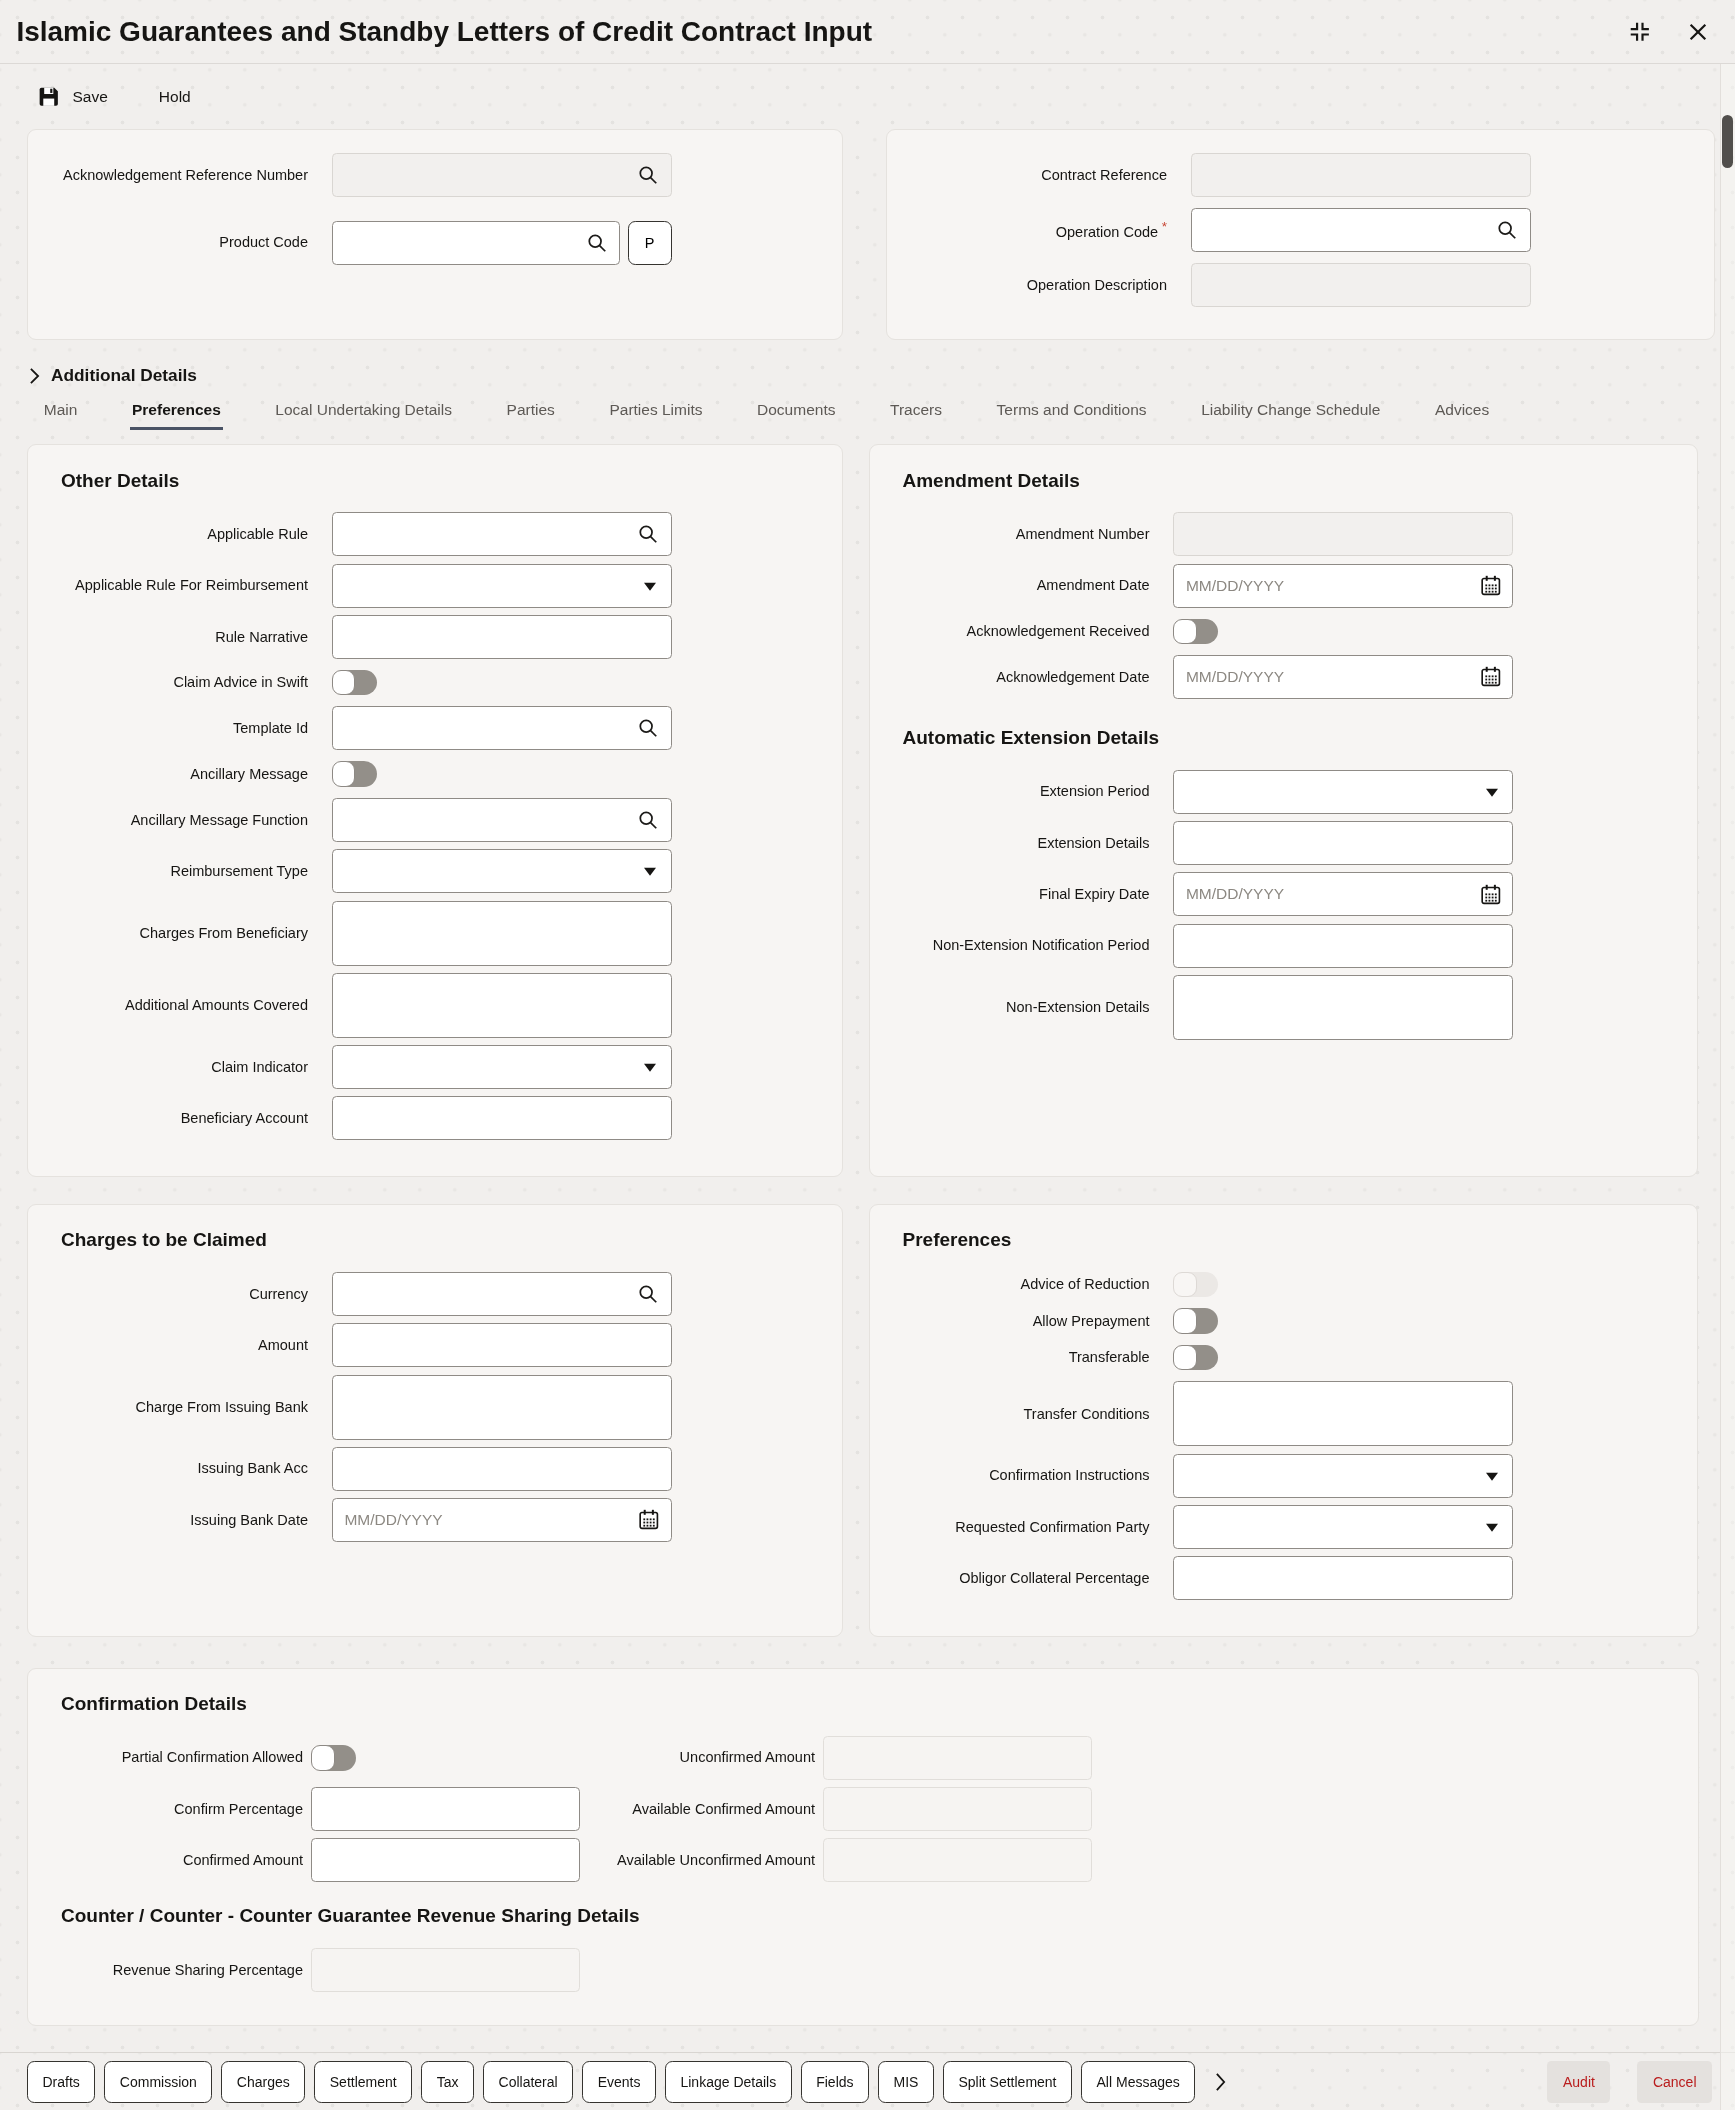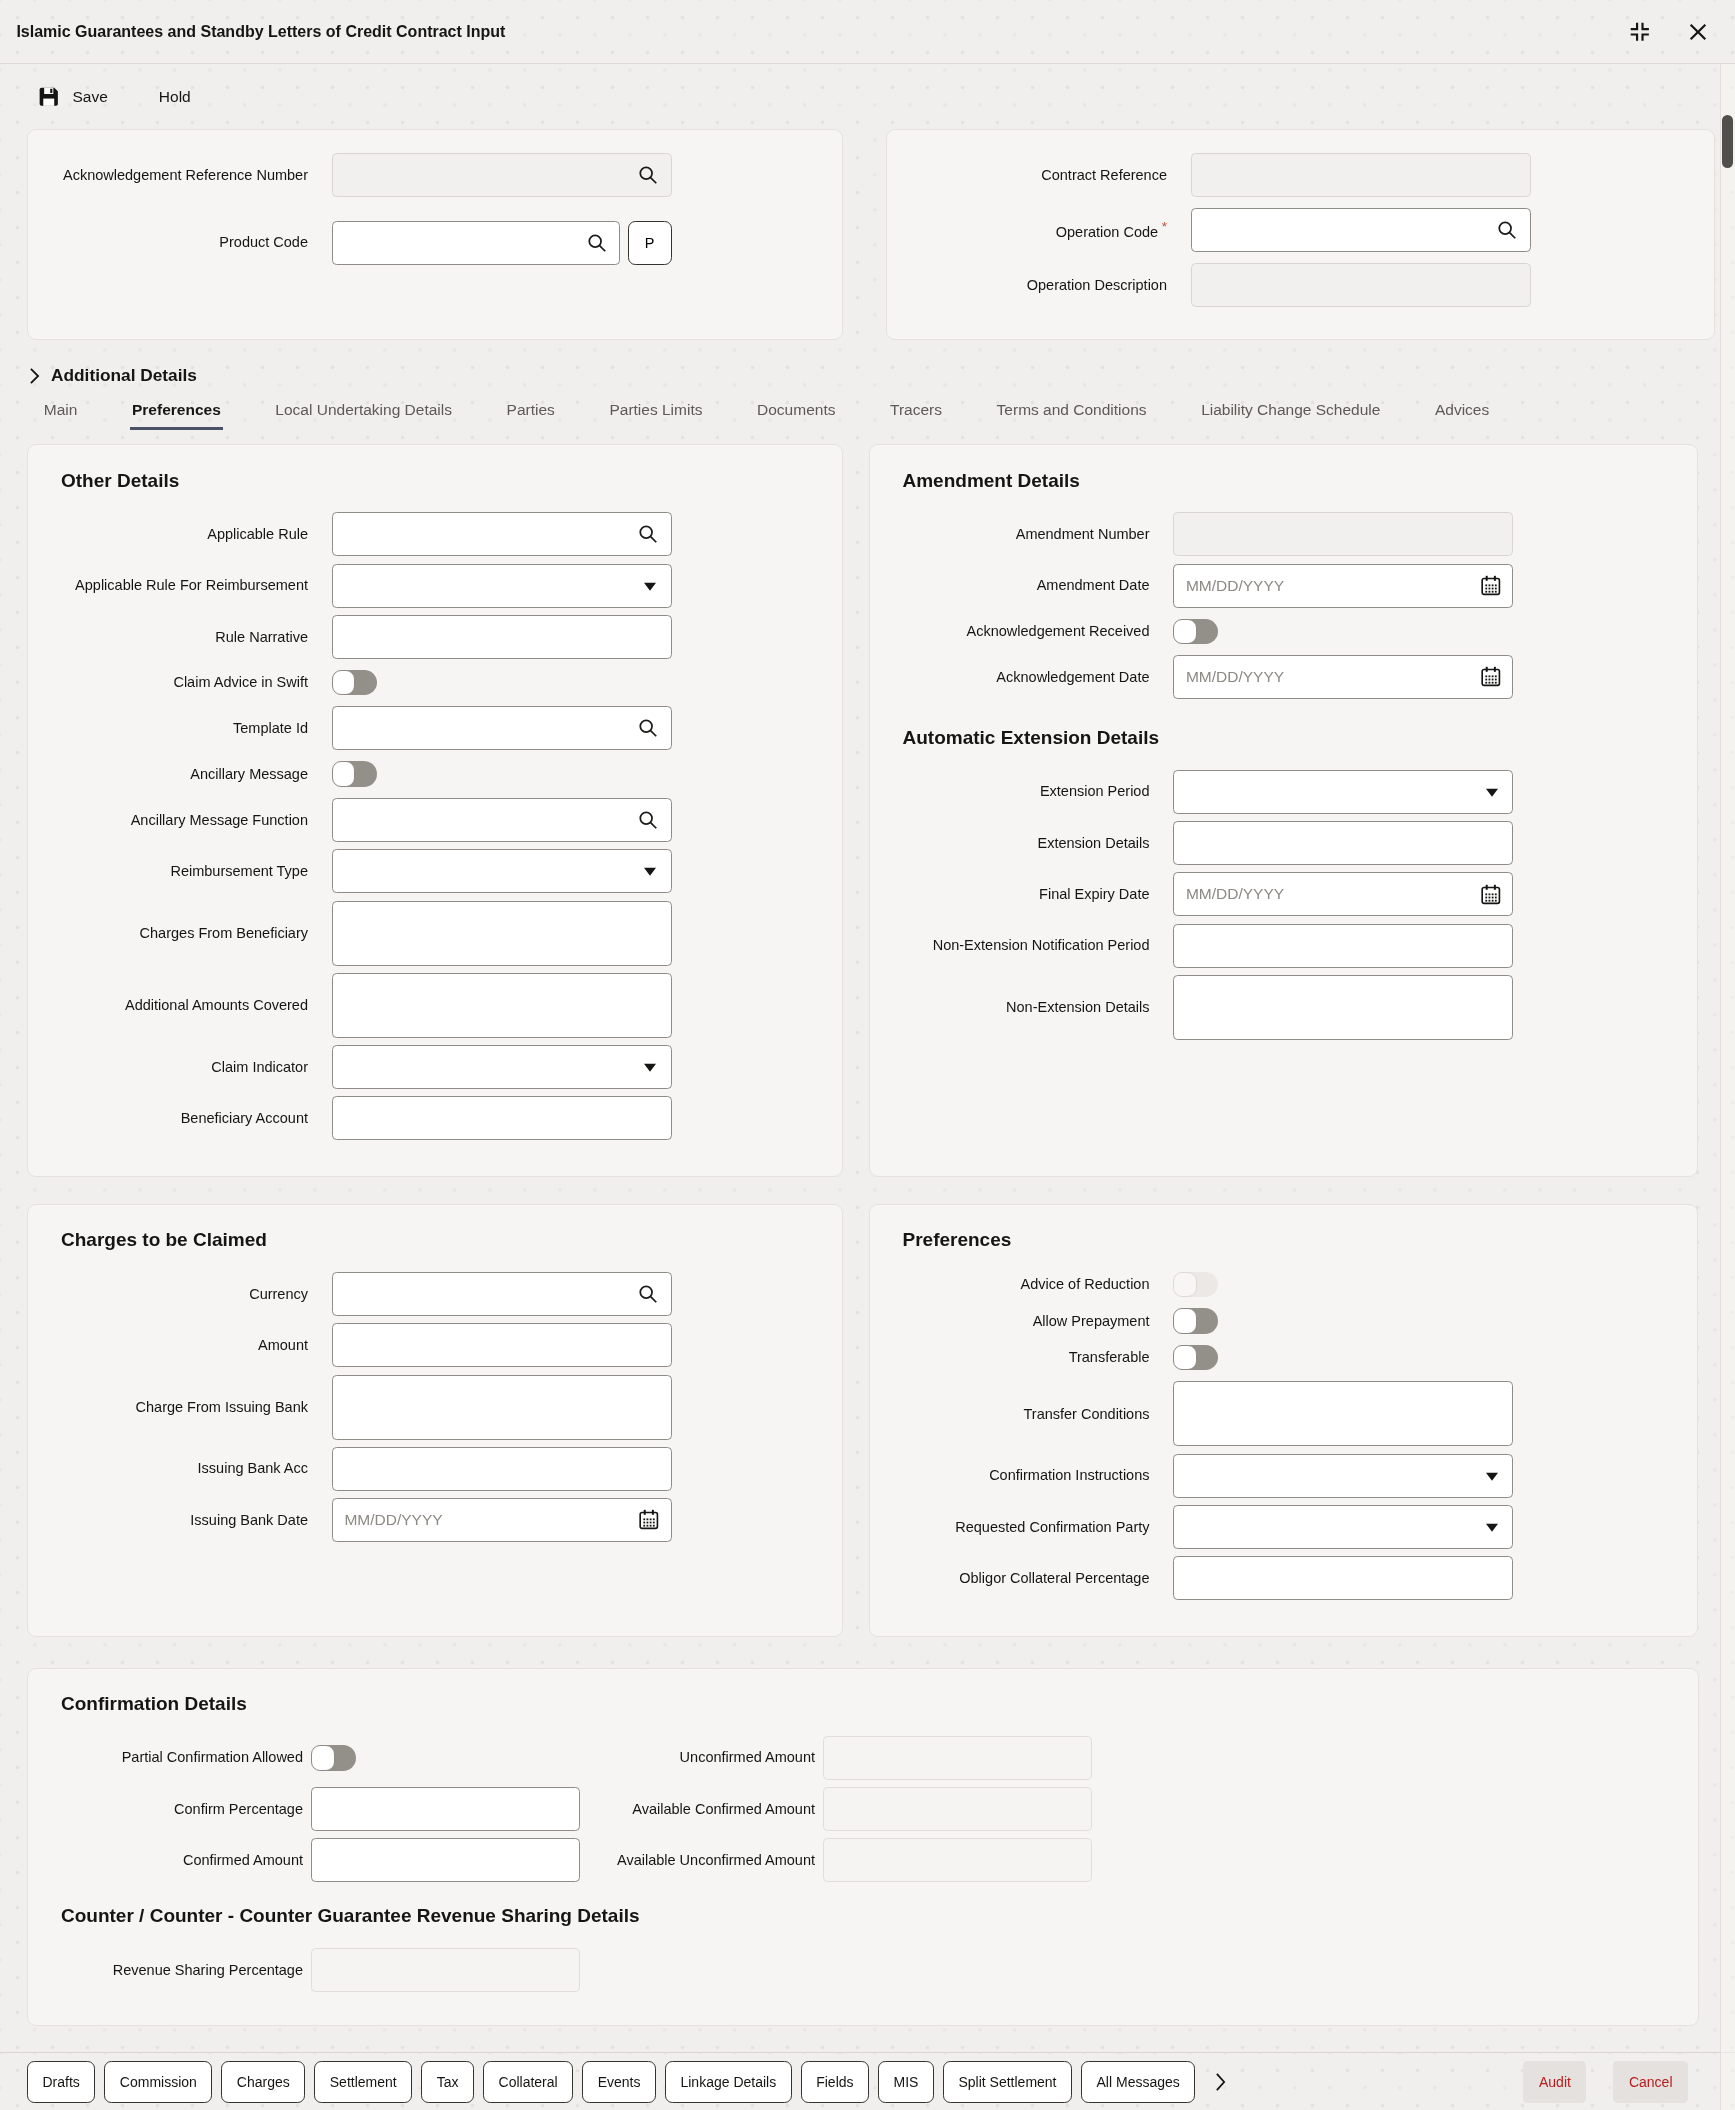--- a/index.html
+++ b/index.html
@@ -5,21 +5,21 @@
   html,body{margin:0;padding:0}
   .page{position:relative;width:1736px;height:2110px;overflow:hidden;
     font-family:"Liberation Sans",sans-serif;color:#161513;
     background-color:#f1efed;
     background-image:radial-gradient(rgba(120,115,108,0.10) 1.8px,transparent 2.1px),
                      radial-gradient(rgba(120,115,108,0.07) 1.8px,transparent 2.1px);
     background-size:35px 35px;background-position:0 0,17.3px 17.3px;}
   
   .titlebar{height:64px;display:flex;align-items:center;justify-content:space-between;
     padding:0 27px 0 16.4px;border-bottom:0.9px solid #dcd9d6;box-sizing:border-box}
-  .title{font-size:16px;font-weight:700;margin:0}
+  .title{font-size:28px;font-weight:700;margin:0}
   .wincontrols{display:flex;align-items:center;gap:35px}
   .winbtn{display:inline-flex;cursor:pointer;background:none;border:none;padding:0}
   
   .toolbar{display:flex;gap:51px;margin:12.7px 0 0 36px;height:40px}
   .toolbtn{display:inline-flex;align-items:center;gap:11px;background:none;border:none;
     font:inherit;font-size:15.5px;color:#161513;cursor:pointer;padding:0}
   
   .toprow{display:grid;grid-template-columns:816px 829px;column-gap:43px;margin:12px 0 0 27px}
   .card{background:#f7f5f3;border:0.9px solid #e5e2de;border-radius:9px;box-sizing:border-box}
   .top-card{padding-top:23.6px;height:211px}
@@ -67,21 +67,21 @@
   .tabs{display:flex;align-items:flex-end;gap:51px;margin:14.5px 0 0 42px}
   .tab{font-size:15.5px;color:#5d5955;padding:0 1.8px 11px;cursor:pointer;white-space:nowrap}
   .tab.active{color:#161513;font-weight:700;border-bottom:3.6px solid #4a5365;padding-bottom:7.3px}
   
   .fullcard{margin:31px 37px 0 27px;height:358px;overflow:hidden}
   .crow{display:grid;grid-template-columns:242px 269px 227px 269px;column-gap:8px;
     align-items:center;margin:0 33px 7.3px 33px}
   .crow .input{width:269px}
   
   .footer{position:absolute;left:0;right:0;bottom:0;height:58px;border-top:0.9px solid #d8d5d1;
-    display:flex;align-items:center;gap:9px;padding:0 48px 0 27px;box-sizing:border-box;
+    display:flex;align-items:center;gap:9px;padding:0 24px 0 27px;box-sizing:border-box;
     background-color:#f1efed;
     background-image:radial-gradient(rgba(120,115,108,0.10) 1.8px,transparent 2.1px),
                      radial-gradient(rgba(120,115,108,0.07) 1.8px,transparent 2.1px);
     background-size:35px 35px;background-position:0 0,17.3px 17.3px;}
   .fbtn{height:42px;padding:0 14.5px;background:#fff;border:0.9px solid #35332f;border-radius:7.3px;
     font:inherit;font-size:14px;color:#161513;display:inline-flex;align-items:center;
     cursor:pointer;white-space:nowrap}
   .fmore{background:none;border:none;padding:0 11px;cursor:pointer;display:inline-flex;align-items:center}
   .fflat{height:42px;padding:0 15.5px;background:#e4e1de;border:none;border-radius:4.5px;
     font:inherit;font-size:14px;color:#b91c1c;cursor:pointer}

